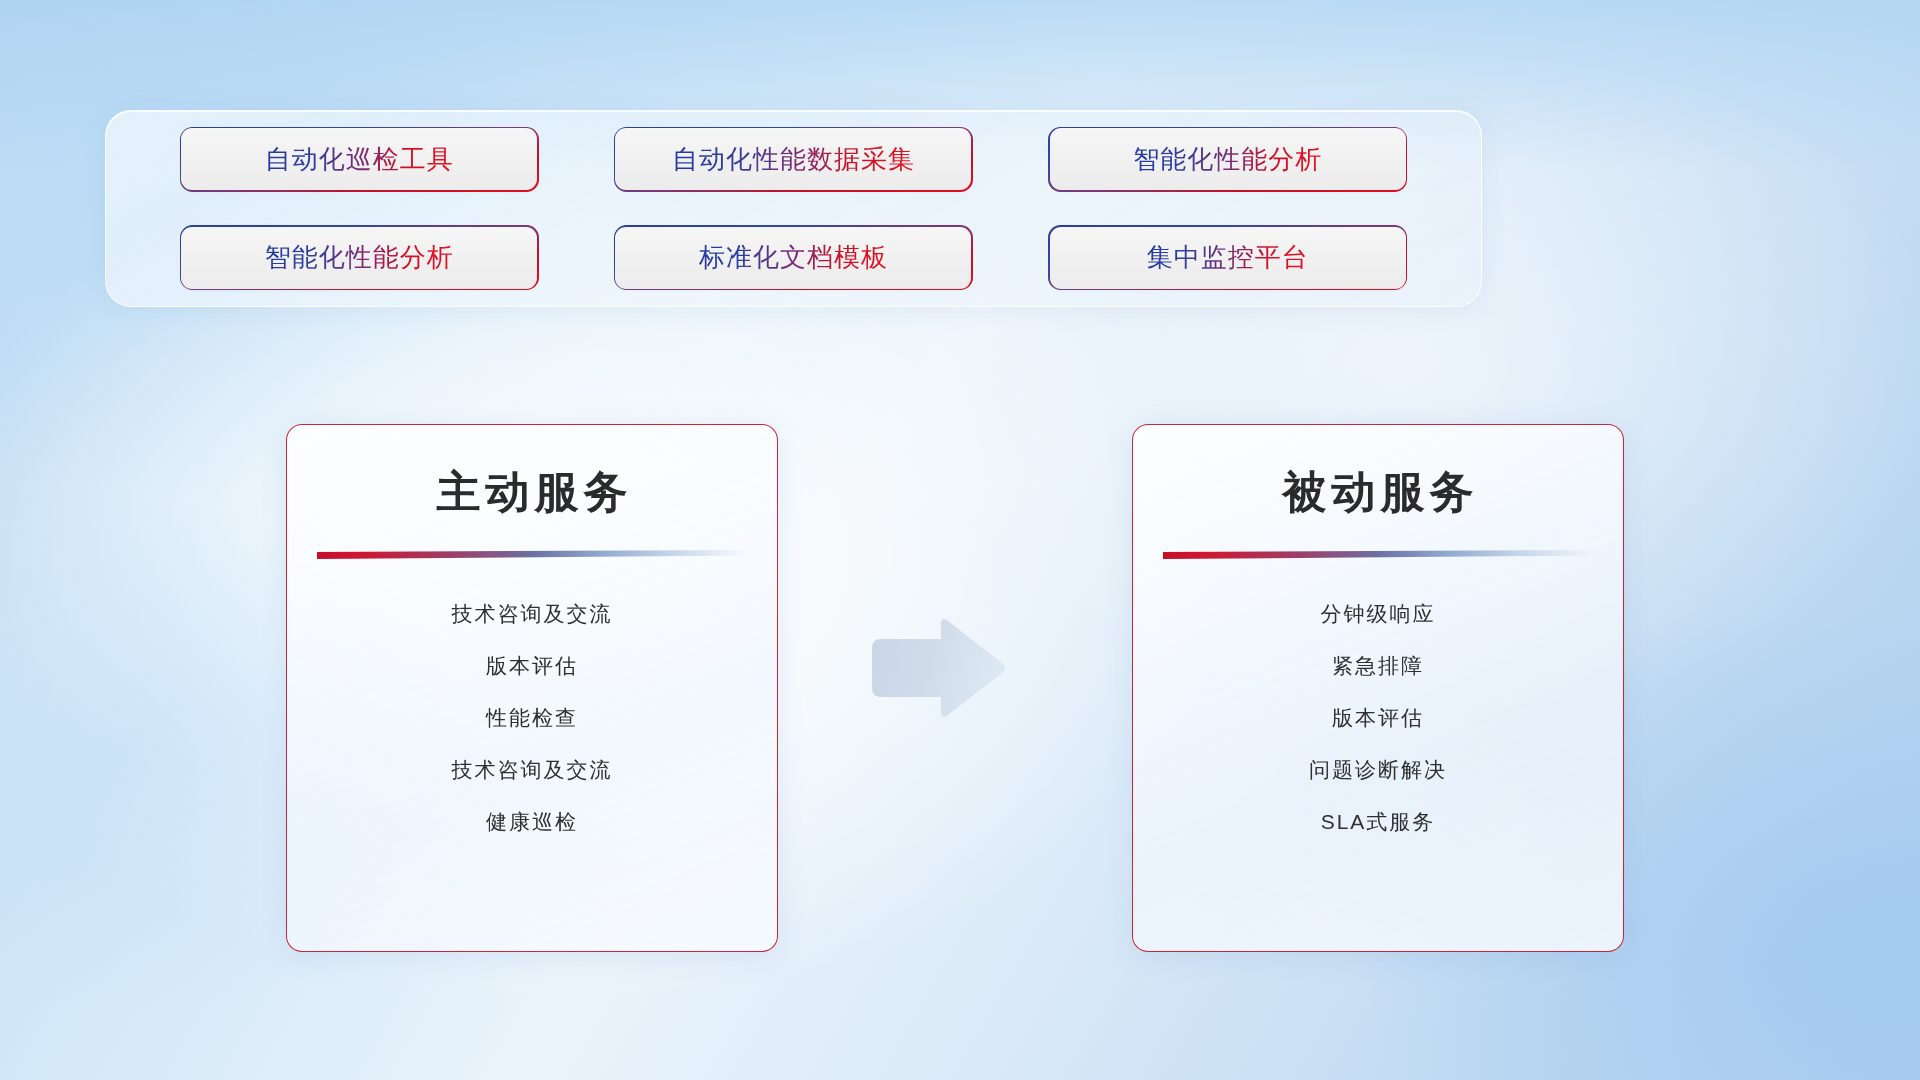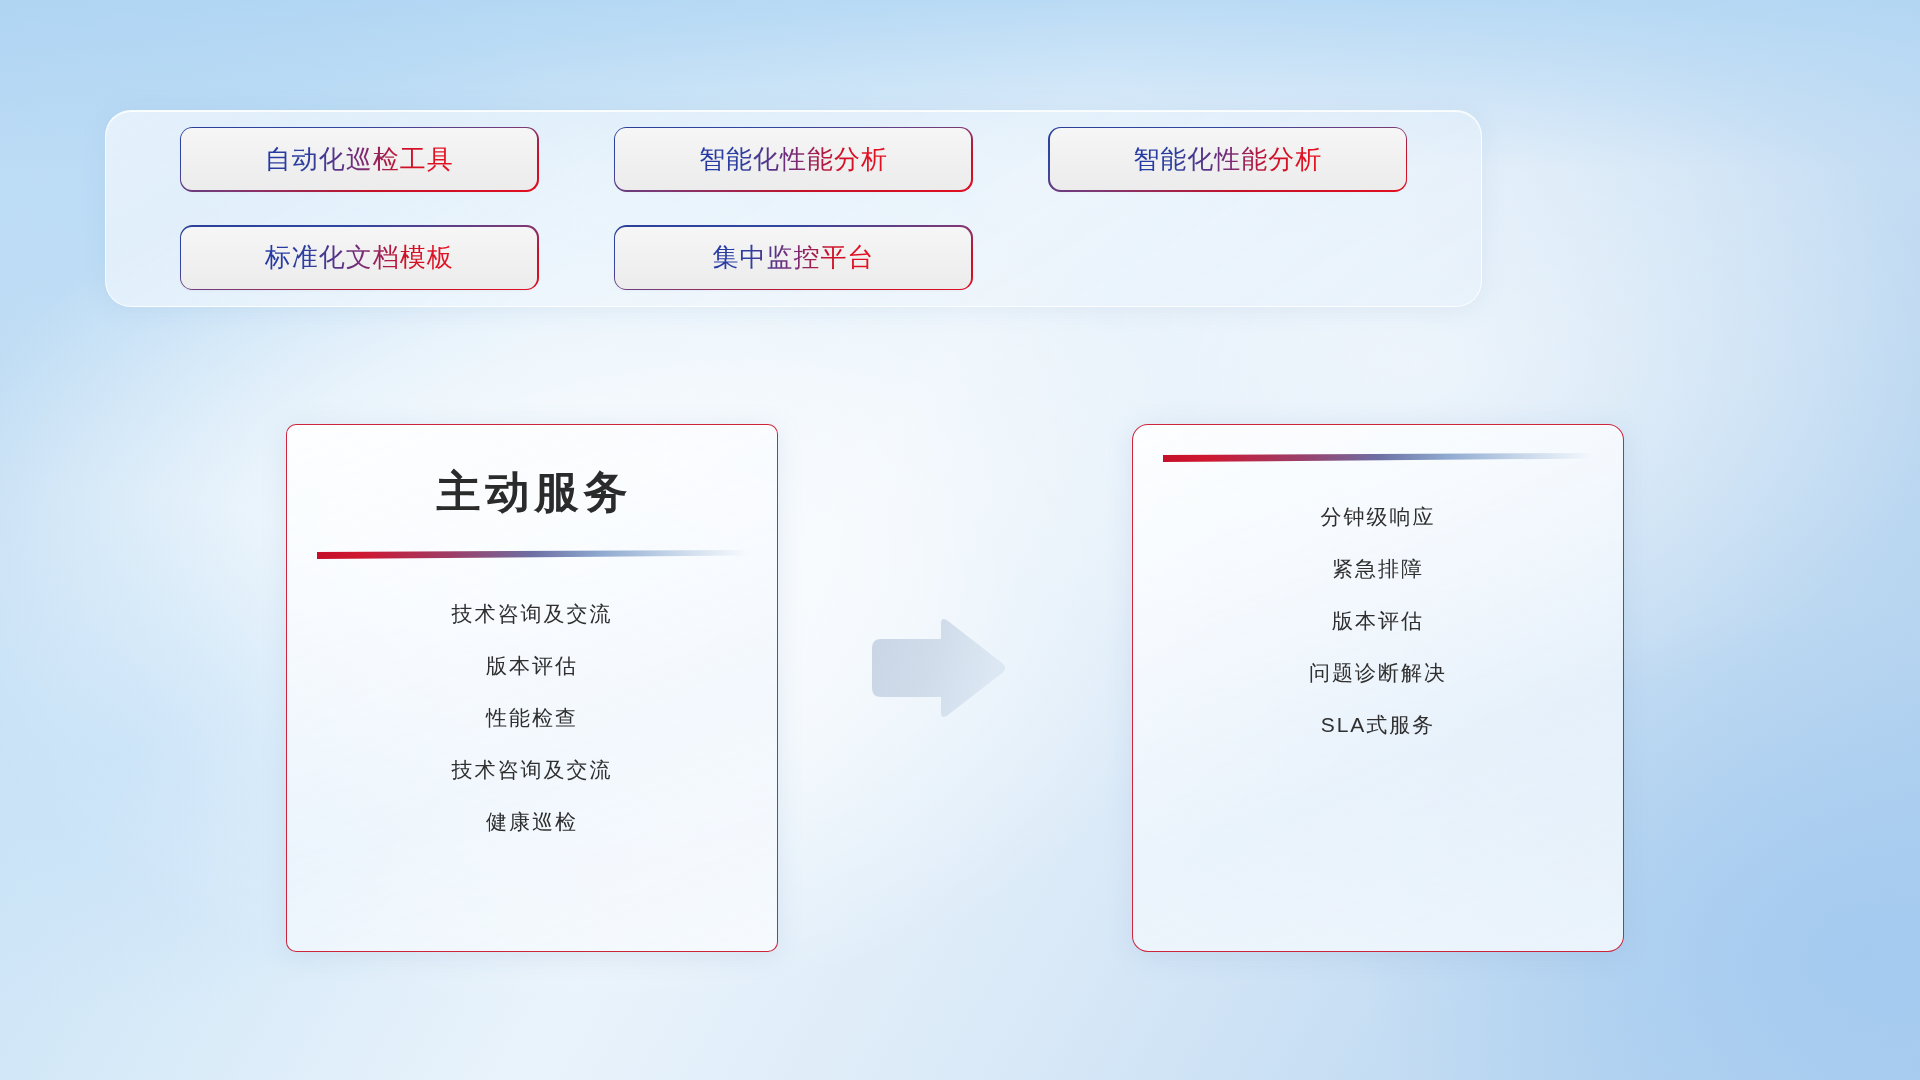--- a/index.html
+++ b/index.html
@@ -84,21 +84,21 @@
 
   
   .card{
     position:absolute;top:424px;width:492px;height:528px;
     border-radius:16px;box-sizing:border-box;
     background:linear-gradient(158deg, rgba(255,255,255,.86) 0%, rgba(250,252,255,.80) 30%, rgba(241,247,253,.74) 62%, rgba(248,251,254,.82) 100%);
     border:1px solid rgba(201,18,42,.92);
     box-shadow:0 4px 26px rgba(110,150,195,.16), inset 0 1px 0 rgba(255,255,255,.9);
     overflow:hidden;
   }
-  #card-active{left:286px;border-radius:10px;}
+  #card-active{left:286px;}
   #card-passive{left:1132px;}
   .card-title{
     margin:38px 0 0 0;text-align:center;
     font-size:44px;font-weight:700;color:#2b2b2b;letter-spacing:5px;
     text-indent:5px;
   }
   .card-divider{
     position:relative;
     width:430px;height:9px;margin:28px auto 0 auto;
   }
@@ -133,20 +133,23 @@
   <div class="bgl bg-glow5"></div>
   <div class="bgl bg-glow4"></div>
   <div class="bgl bg-top"></div>
 </div>
 
 <div id="top-panel">
   <div id="pill-grid">
 
     <div class="pill">
       <span class="pill-label">自动化巡检工具</span>
+    </div>
+    <div class="pill">
+      <span class="pill-label">自动化性能数据采集</span>
     </div>
     <div class="pill">
       <span class="pill-label">智能化性能分析</span>
     </div>
     <div class="pill">
       <span class="pill-label">智能化性能分析</span>
     </div>
     <div class="pill">
       <span class="pill-label">标准化文档模板</span>
     </div>
@@ -178,20 +181,21 @@
         <stop offset="0%" stop-color="#aebfd6" stop-opacity="0.62"></stop>
         <stop offset="55%" stop-color="#b6c7dc" stop-opacity="0.55"></stop>
         <stop offset="100%" stop-color="#c6d6e8" stop-opacity="0.42"></stop>
       </linearGradient>
     </defs>
     <path d="M4 32 Q4 23 13 23 L73 23 L73 8 Q73 0 80 5 L134 47 Q140 52 134 57 L80 99 Q73 104 73 96 L73 81 L13 81 Q4 81 4 72 Z" fill="url(#arrGrad)"></path>
   </svg>
 </div>
 
 <div class="card" id="card-passive">
+  <div class="card-title">被动服务</div>
   <div class="card-divider">
       <i></i>
     </div>
   <ul class="card-list">
     <li>分钟级响应</li>
     <li>紧急排障</li>
     <li>版本评估</li>
     <li>问题诊断解决</li>
     <li>SLA式服务</li>
   </ul>

